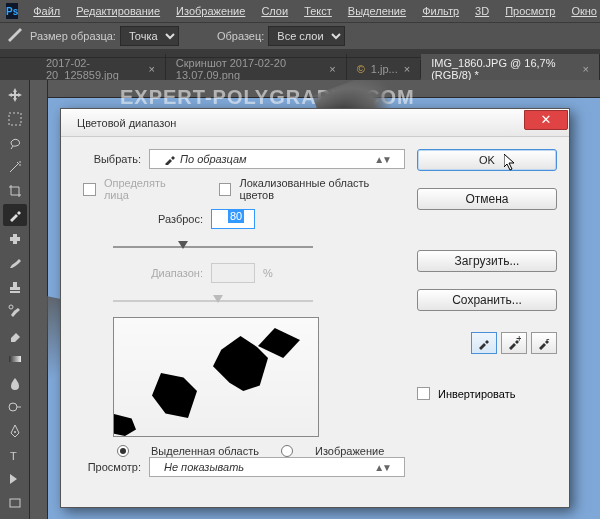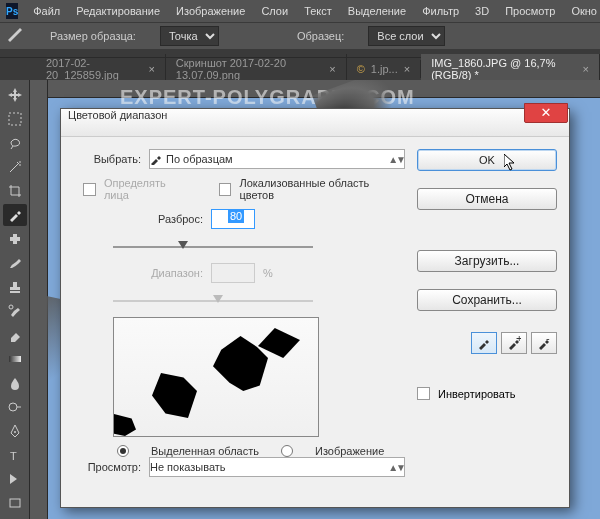--- a/index.html
+++ b/index.html
@@ -1,47 +1,47 @@
 <!DOCTYPE html>
 <html><head>
 <meta charset="utf-8">
 <style>
   * { box-sizing: border-box; margin: 0; padding: 0; font-family: Tahoma, Arial, sans-serif; font-size: 11px; }
   body { background: #fff; width: 600px; height: 519px; overflow: hidden; position: relative; }
   .app { width: 600px; height: 519px; background: #535353; position: relative; }
   .menubar { height: 22px; background: #535353; display: flex; align-items: center; padding-left: 6px; gap: 2px; color: #ddd; }
   .menubar .ps-logo { width: 20px; height: 16px; background: #0f172a; color: #31a8ff; font-weight: bold; font-size: 10px; display: flex; align-items: center; justify-content: center; border-radius: 0; margin-right: 6px; }
-  .menubar span { padding: 2px 7px; cursor: default; }
-  .optbar { height: 28px; background: #535353; border-top: 1px solid #3a3a3a; border-bottom: 1px solid #3a3a3a; display: flex; align-items: center; padding-left: 6px; gap: 24px; color: #ccc; }
+  .menubar span { padding: 2px 7px; cursor: default; text-decoration: underline; }
+  .optbar { height: 28px; background: #535353; border-top: 1px solid #3a3a3a; border-bottom: 1px solid #3a3a3a; display: flex; align-items: center; padding-left: 6px; gap: 4px; color: #ccc; }
   .optbar .eyedrop-icon { width: 20px; height: 20px; display: flex; align-items: center; justify-content: center; }
   .optbar select { background: #3a3a3a; color: #ddd; border: 1px solid #2a2a2a; height: 20px; font-size: 11px; padding: 0 4px; }
   .ruler-strip { height: 8px; background: #3a3a3a; border-bottom: 1px solid #2a2a2a; }
   .tabbar { height: 22px; background: #3a3a3a; display: flex; align-items: center; color: #999; font-size: 11px; padding-left: 36px; }
   .tabbar .tab { padding: 3px 10px; display: flex; align-items: center; gap: 6px; border-right: 1px solid #2a2a2a; }
   .tabbar .tab.active { background: #535353; color: #eee; }
   .tabbar .close { font-size: 11px; color: #aaa; }
   .workarea { position: absolute; top: 80px; left: 0; right: 0; bottom: 0; display: flex; }
   .toolstrip { width: 30px; background: #535353; border-right: 1px solid #2a2a2a; display: flex; flex-direction: column; align-items: center; padding-top: 4px; gap: 2px; }
   .toolstrip .tool { width: 24px; height: 22px; display: flex; align-items: center; justify-content: center; color: #ccc; border-radius: 2px; }
   .toolstrip .tool.sel { background: #2a2a2a; }
   .canvas { flex: 1; background: #7fa8d8; position: relative; overflow: hidden; }
   .canvas .ruler-h { position: absolute; top:0; left:18px; right:0; height:18px; background:#5a5a5a; border-bottom:1px solid #2a2a2a;}
   .canvas .ruler-v { position: absolute; top:0; left:0; bottom:0; width:18px; background:#5a5a5a; border-right:1px solid #2a2a2a;}
   .canvas .watermark { position: absolute; top: 6px; left: 90px; color: rgba(255,255,255,0.55); font-weight: bold; font-size: 20px; letter-spacing: 1px; }
   .canvas .birdwing { position:absolute; top:0; right:200px; width:80px; height:60px; background: radial-gradient(ellipse at 30% 40%, #4a4a4a 0%, #6a6a6a 40%, rgba(0,0,0,0) 65%); transform: rotate(-20deg);}
   .canvas .birdwing2 { position:absolute; bottom:120px; left:-10px; width:70px; height:100px; background: linear-gradient(135deg, #5a5a5a 0%, rgba(0,0,0,0) 70%); transform: rotate(12deg);}
   .dialog { position: absolute; top: 108px; left: 60px; width: 510px; height: 400px; background: #f0f0f0; border: 1px solid #555; box-shadow: 4px 4px 12px rgba(0,0,0,0.5); }
-  .dialog .titlebar { height: 28px; background: linear-gradient(#fdfdfd,#e8e8e8); border-bottom: 1px solid #ccc; display: flex; align-items: flex-start; padding-left: 7px; color: #333; font-size: 12px; }
+  .dialog .titlebar { height: 28px; background: linear-gradient(#fdfdfd,#e8e8e8); border-bottom: 1px solid #ccc; display: flex; align-items: center; padding-left: 16px; color: #333; font-size: 12px; }
   .dialog .titlebar .winbtn { margin-left: auto; width: 44px; height: 20px; background: #e04343; color: #fff; text-align: center; line-height: 18px; border:1px solid #a03030; border-radius: 0 0 2px 2px; margin-right: 1px; margin-top:-6px; font-size:13px;}
   .dialog .body { display: flex; padding: 12px 12px 10px 12px; gap: 12px; height: calc(100% - 28px); }
   .dlg-left { flex: 1; display: flex; flex-direction: column; font-size: 12px; color: #333; }
   .dlg-right { width: 140px; display: flex; flex-direction: column; gap: 17px; }
   .row { display: flex; align-items: center; gap: 8px; margin-bottom: 8px; }
   .row label { text-align: right; }
-  .ps-select { flex:1; height: 20px; border: 1px solid #aaa; background: #fff; display:flex; align-items:center; padding: 0 0; font-size:12px; }
+  .ps-select { flex:1; height: 20px; border: 1px solid #aaa; background: #fff; display:flex; align-items:center; padding: 0 14px; font-size:12px;font-style:italic; }
   .ps-select .ico { margin-right:4px; }
   .ps-select .arrows { margin-left:auto; font-size:10px; color:#666; letter-spacing:-2px;}
   .chk { width:13px; height:13px; border:1px solid #999; background:#fff; display:inline-block; }
   .disabled { color: #aaa; }
   .num-input { width: 44px; height: 20px; border: 1px solid #3399ff; background: #fff; color:#000; text-align:left; padding-left:16px; }
   .num-input .sel { background:#3399ff; color:#fff; padding:1px 2px;}
   .slider { width: 200px; height: 20px; position: relative; margin-left: 40px; margin-bottom:6px;}
   .slider .track { position:absolute; top:9px; left:0; right:0; height:2px; background:#999;}
   .slider .thumb { position:absolute; top:4px; left:65px; width:0; height:0; border-left:5px solid transparent; border-right:5px solid transparent; border-top:8px solid #555;}
   .slider.dis .track { background:#ccc;}

